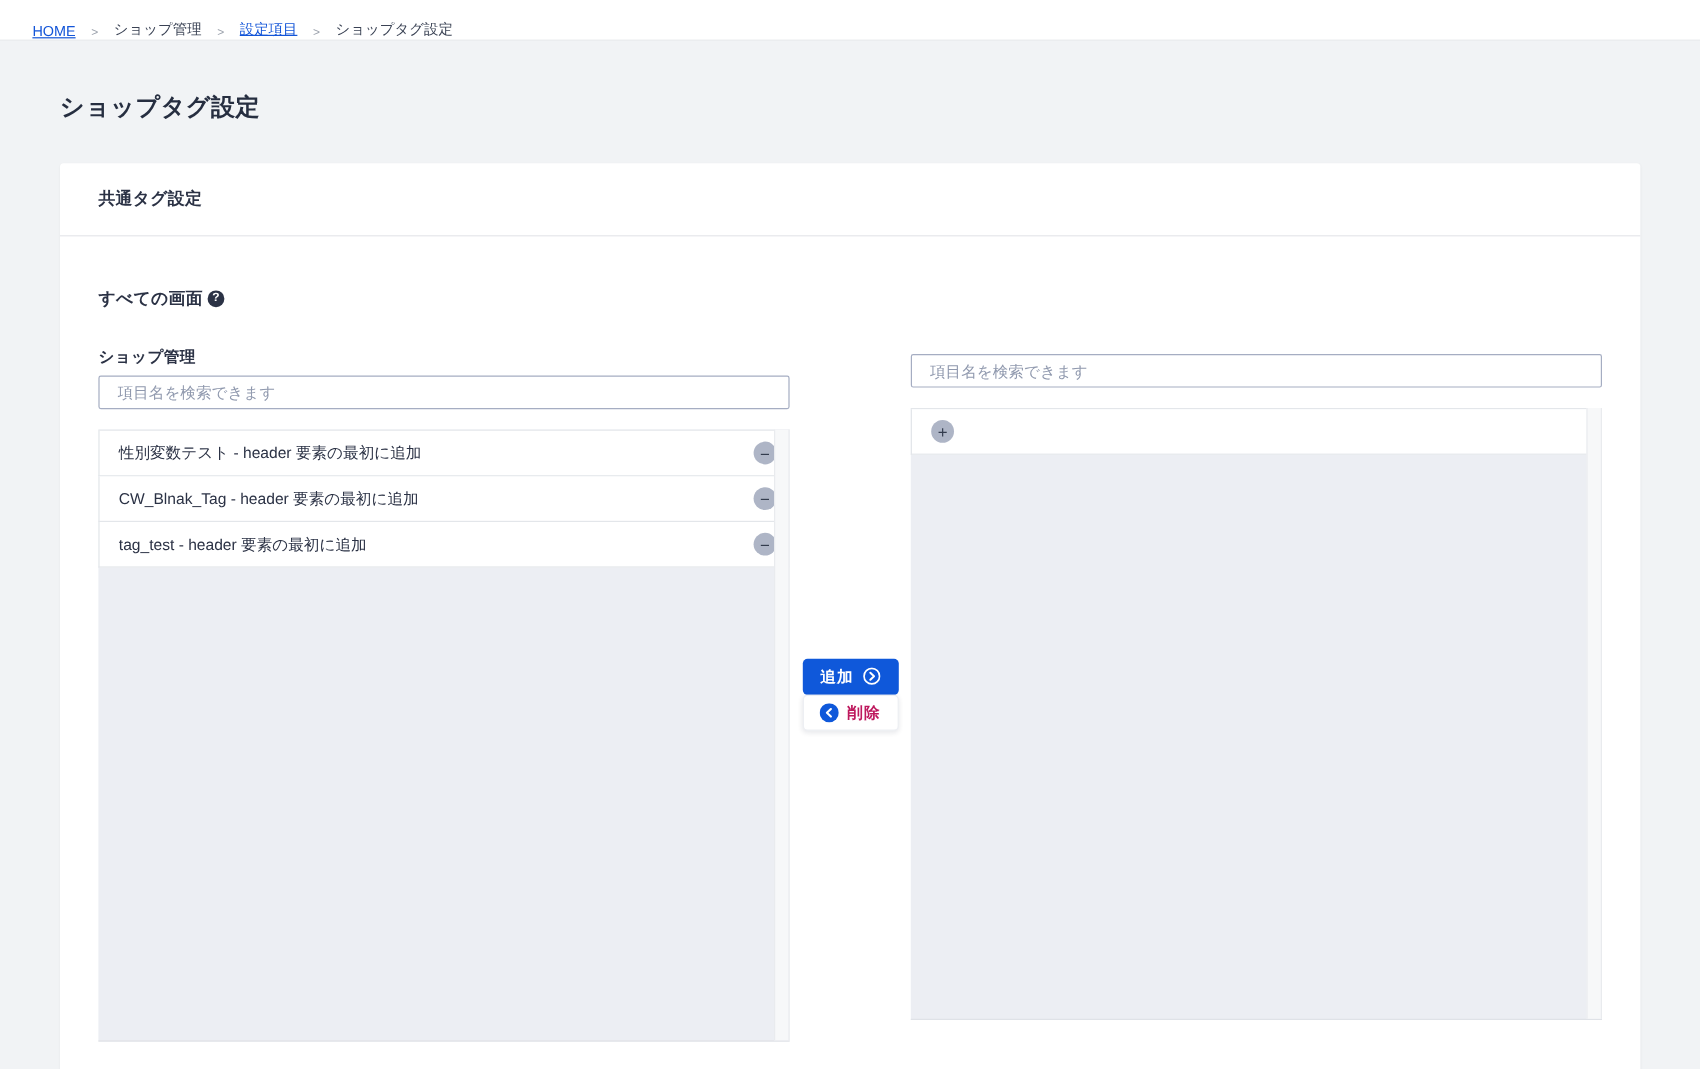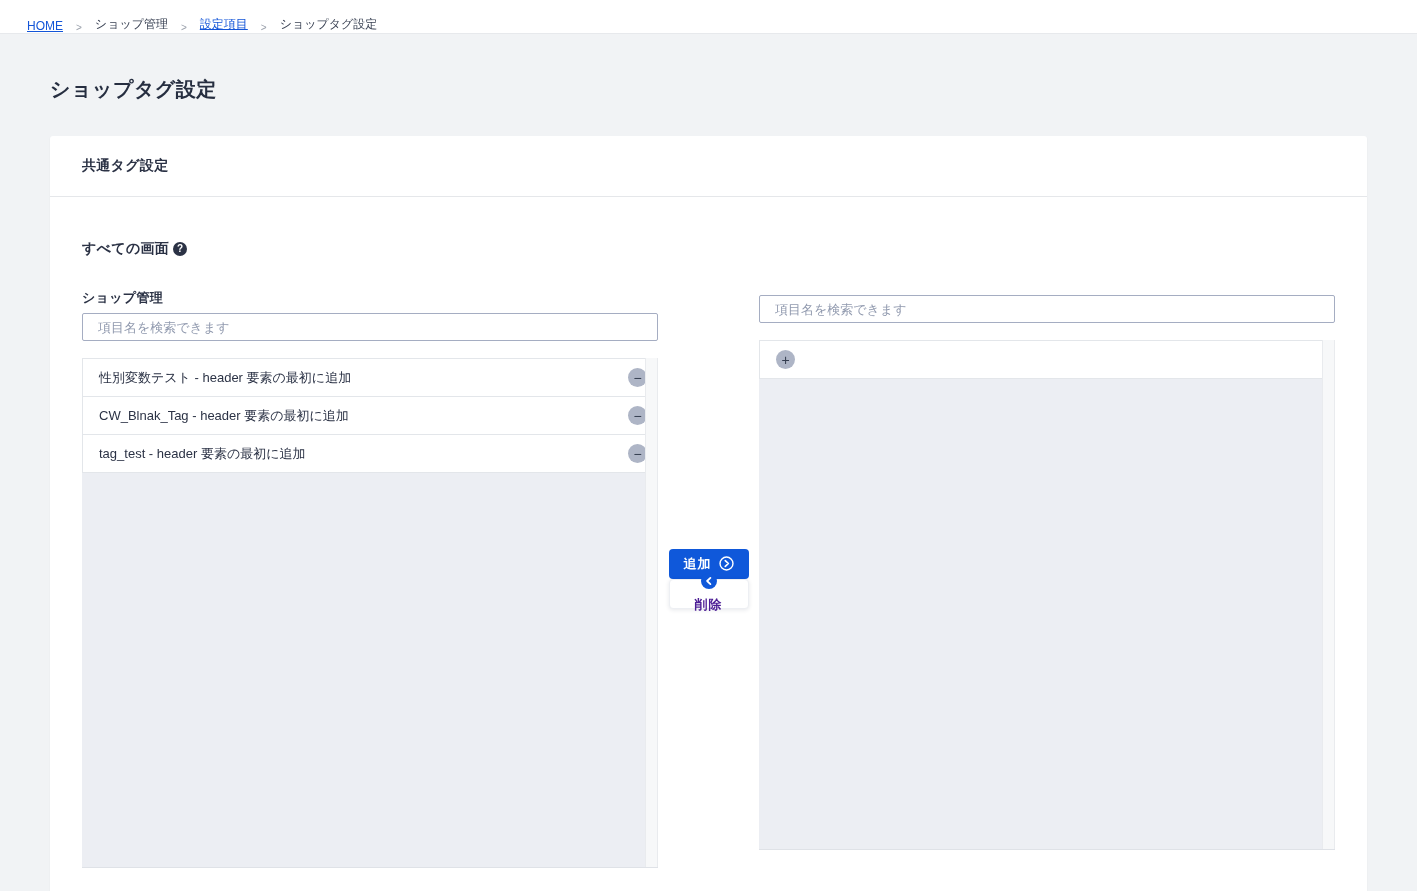--- a/index.html
+++ b/index.html
@@ -160,24 +160,23 @@
     cursor: pointer;
     letter-spacing: 1px;
   }
   .btn-add {
     background: #0f58da;
     color: #ffffff;
     border: none;
   }
   .btn-remove {
     background: #ffffff;
-    color: #4c1d95;
+    color: #be185d;
     border: 1px solid #edeff3;
     box-shadow: 0 1px 4px rgba(20,30,60,0.10);
-    flex-direction: column;
   }
   .btn svg { flex: 0 0 auto; }
 </style>
 </head>
 <body>
 
 <nav class="breadcrumb-bar">
   <a class="crumb link">HOME</a>
   <span class="crumb-sep">&gt;</span>
   <span class="crumb">ショップ管理</span>

